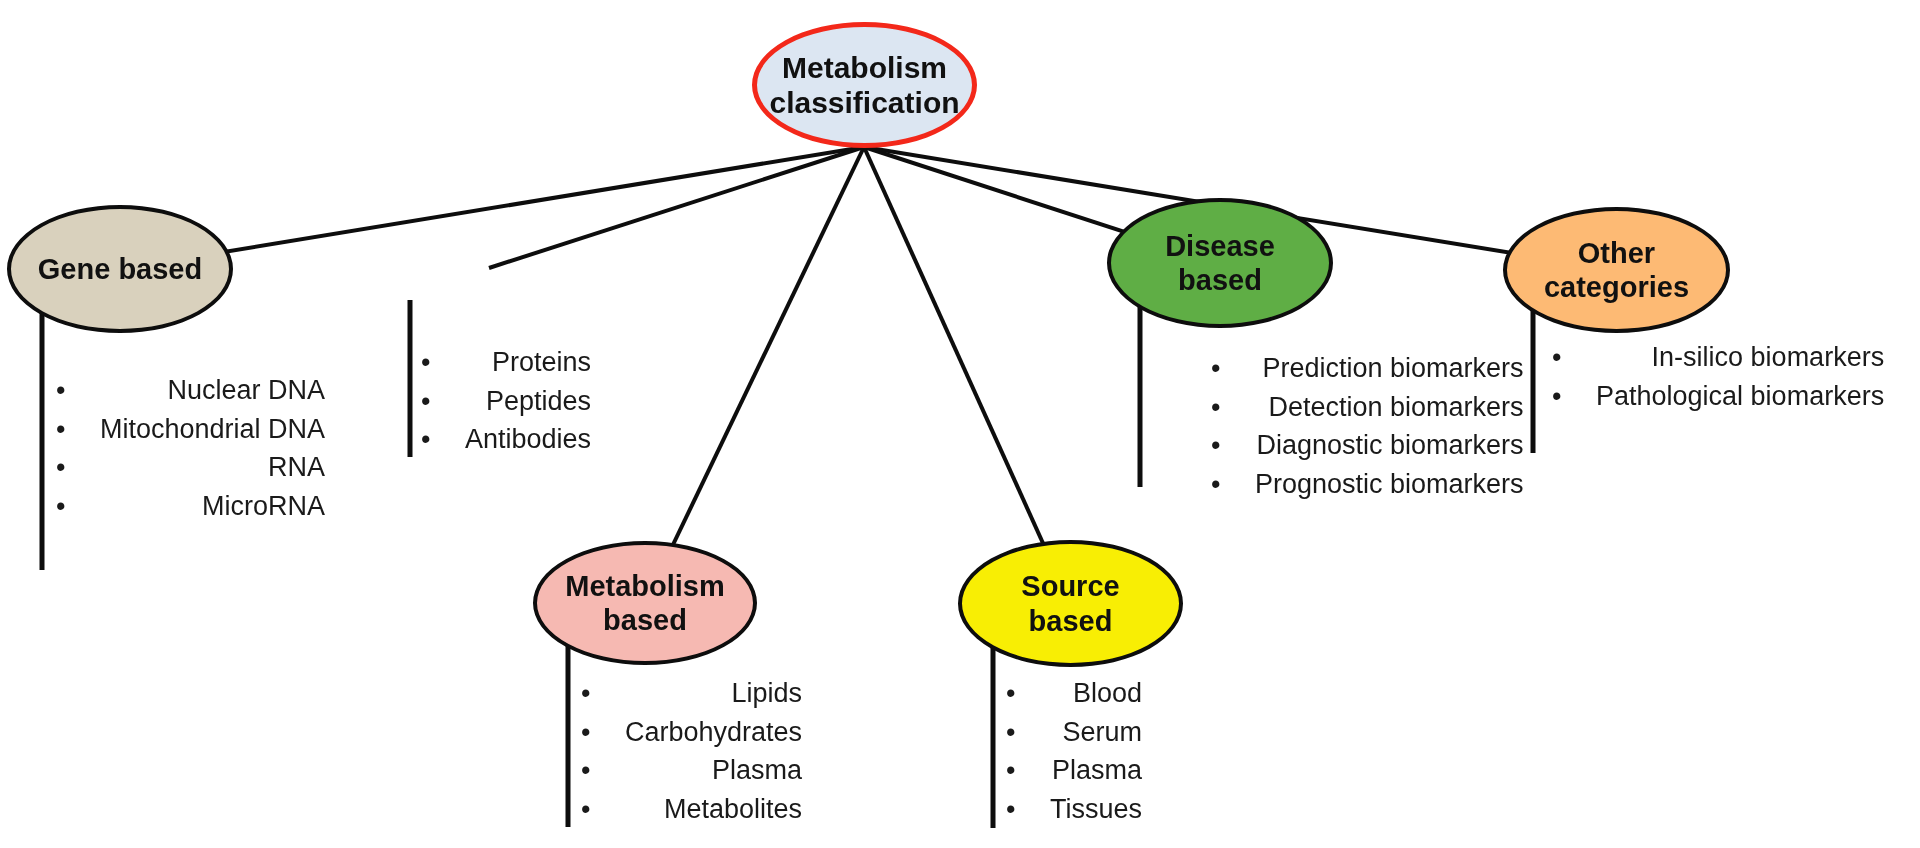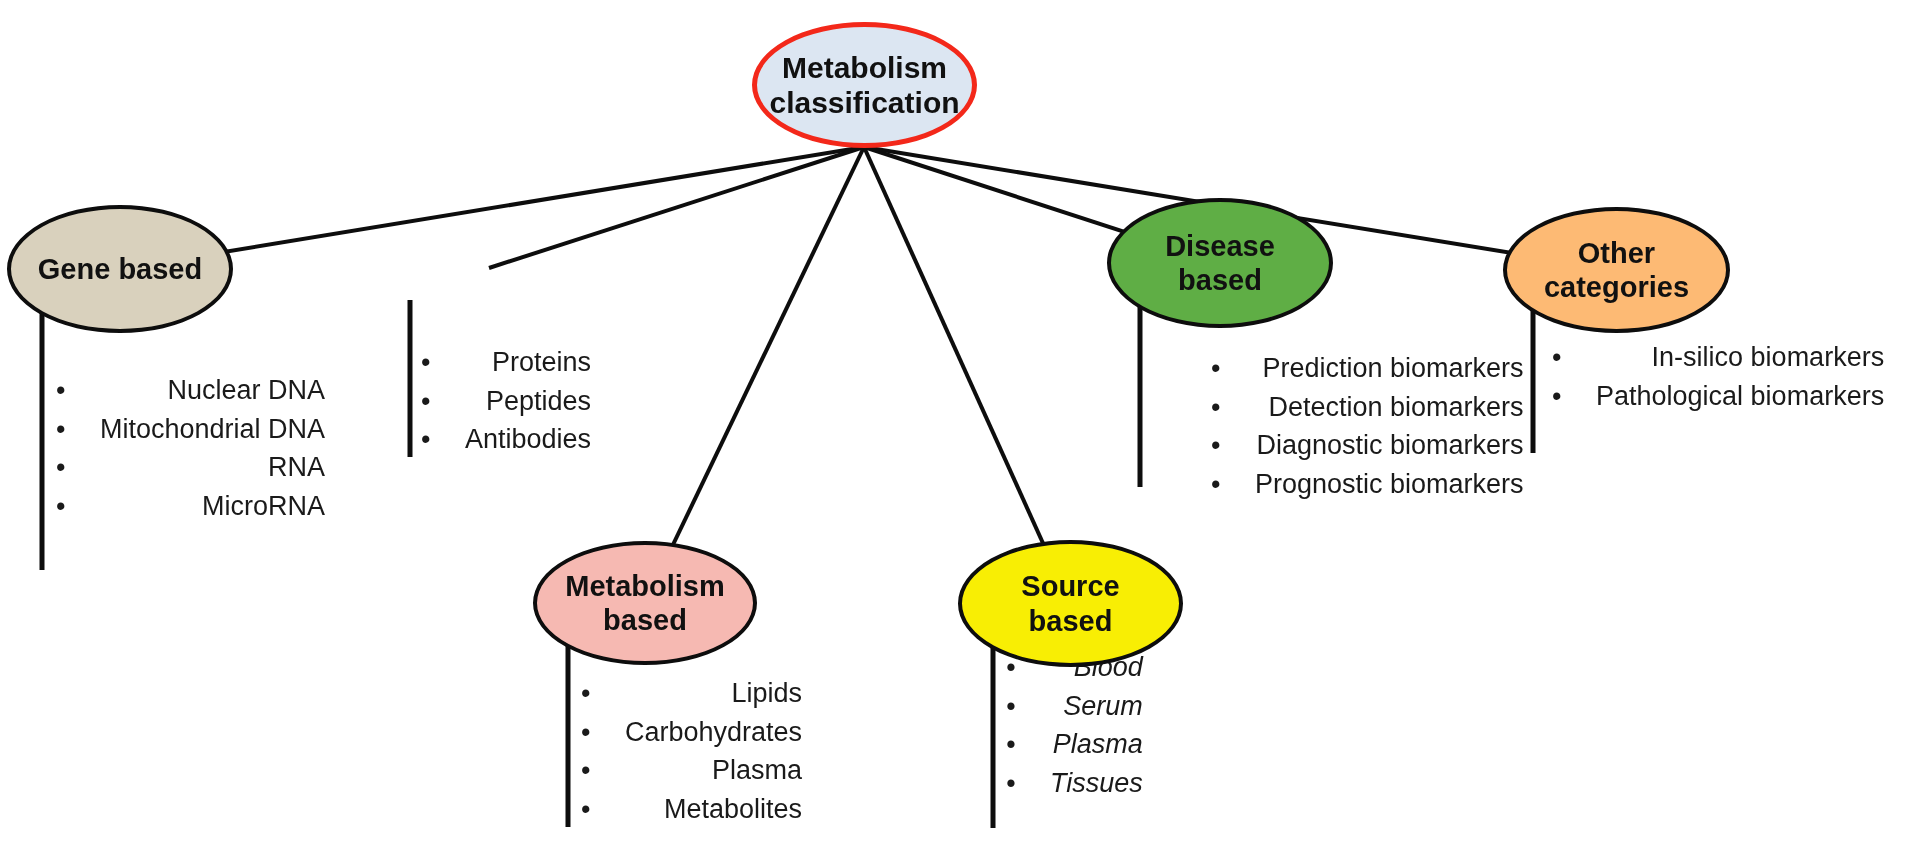--- a/index.html
+++ b/index.html
@@ -116,21 +116,21 @@
     <li>Lipids</li>
     <li>Carbohydrates</li>
     <li>Plasma</li>
     <li>Metabolites</li>
   </ul>
 
   <div class="node" style="left: 958px; top: 540px; width: 225px; height: 127px; background-color: rgb(248, 238, 4);">
     <span class="node-label">Source
 based</span>
   </div>
-  <ul class="items" style="left:1006px; top:648px;font-style:italic;">
+  <ul class="items" style="left:1006px; top:674px;">
     <li>Blood</li>
     <li>Serum</li>
     <li>Plasma</li>
     <li>Tissues</li>
   </ul>
 
   <div class="node" style="left: 1107px; top: 198px; width: 226px; height: 130px; background-color: rgb(95, 174, 69);">
     <span class="node-label">Disease
 based</span>
   </div>

